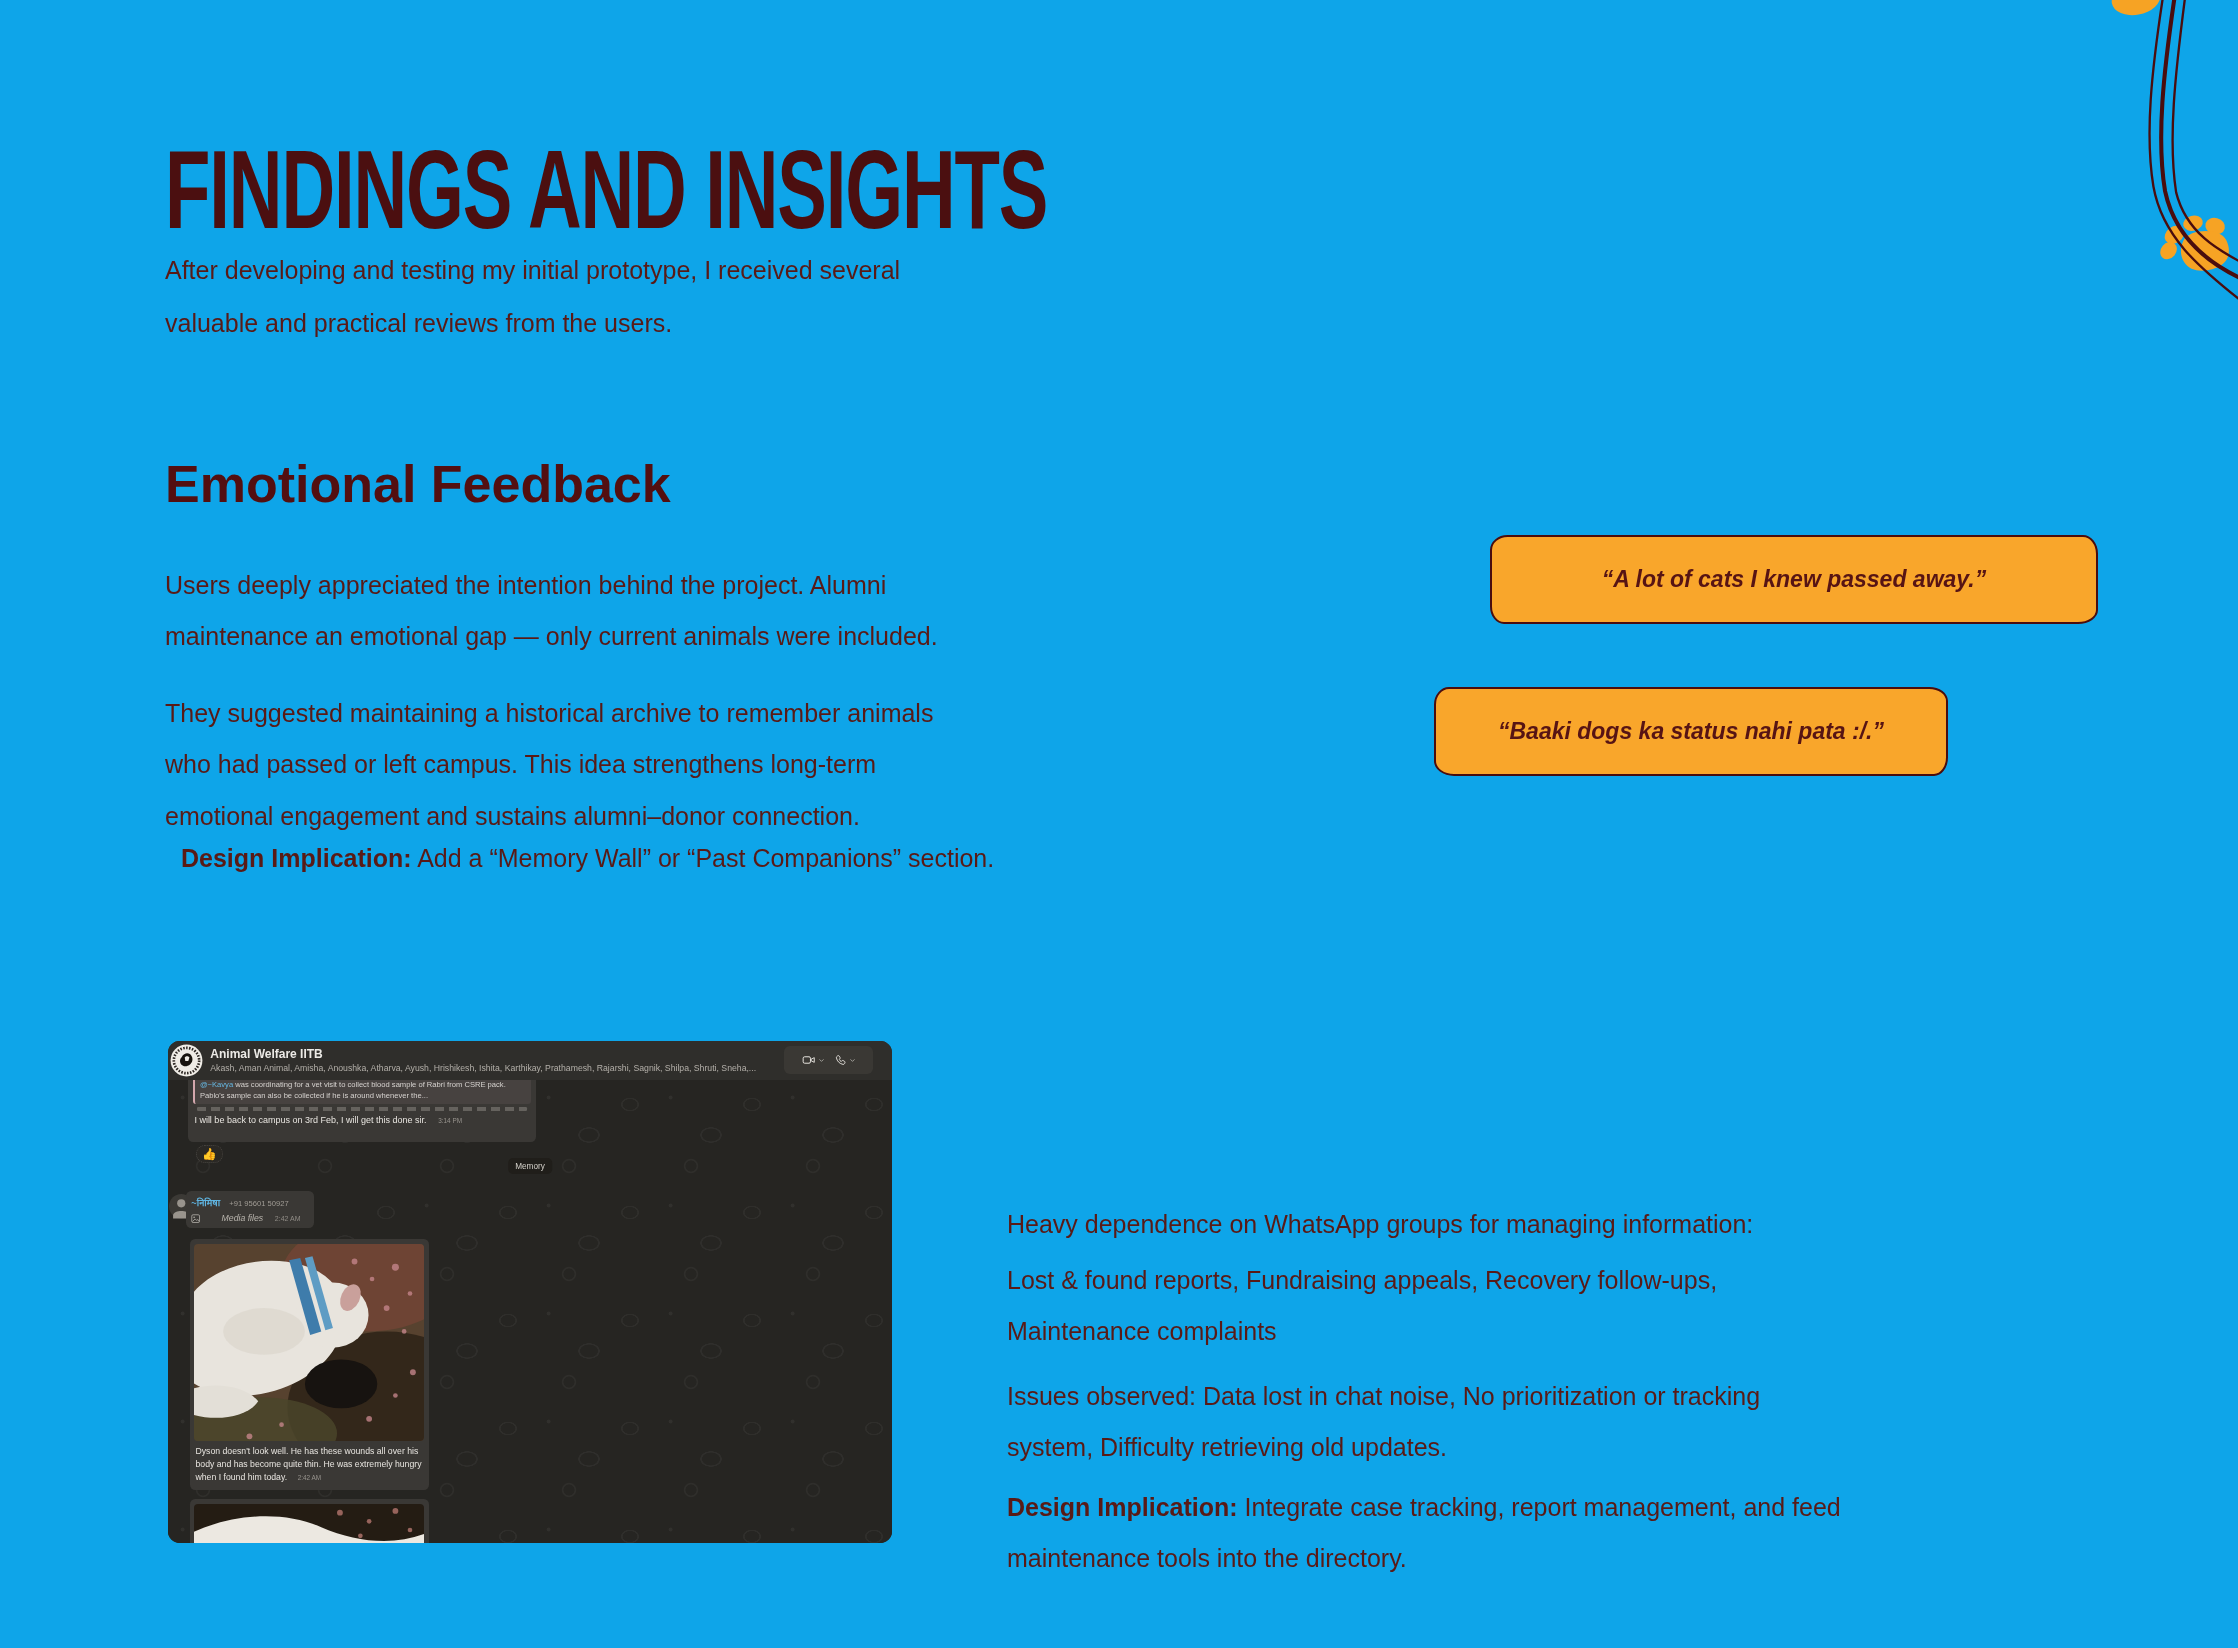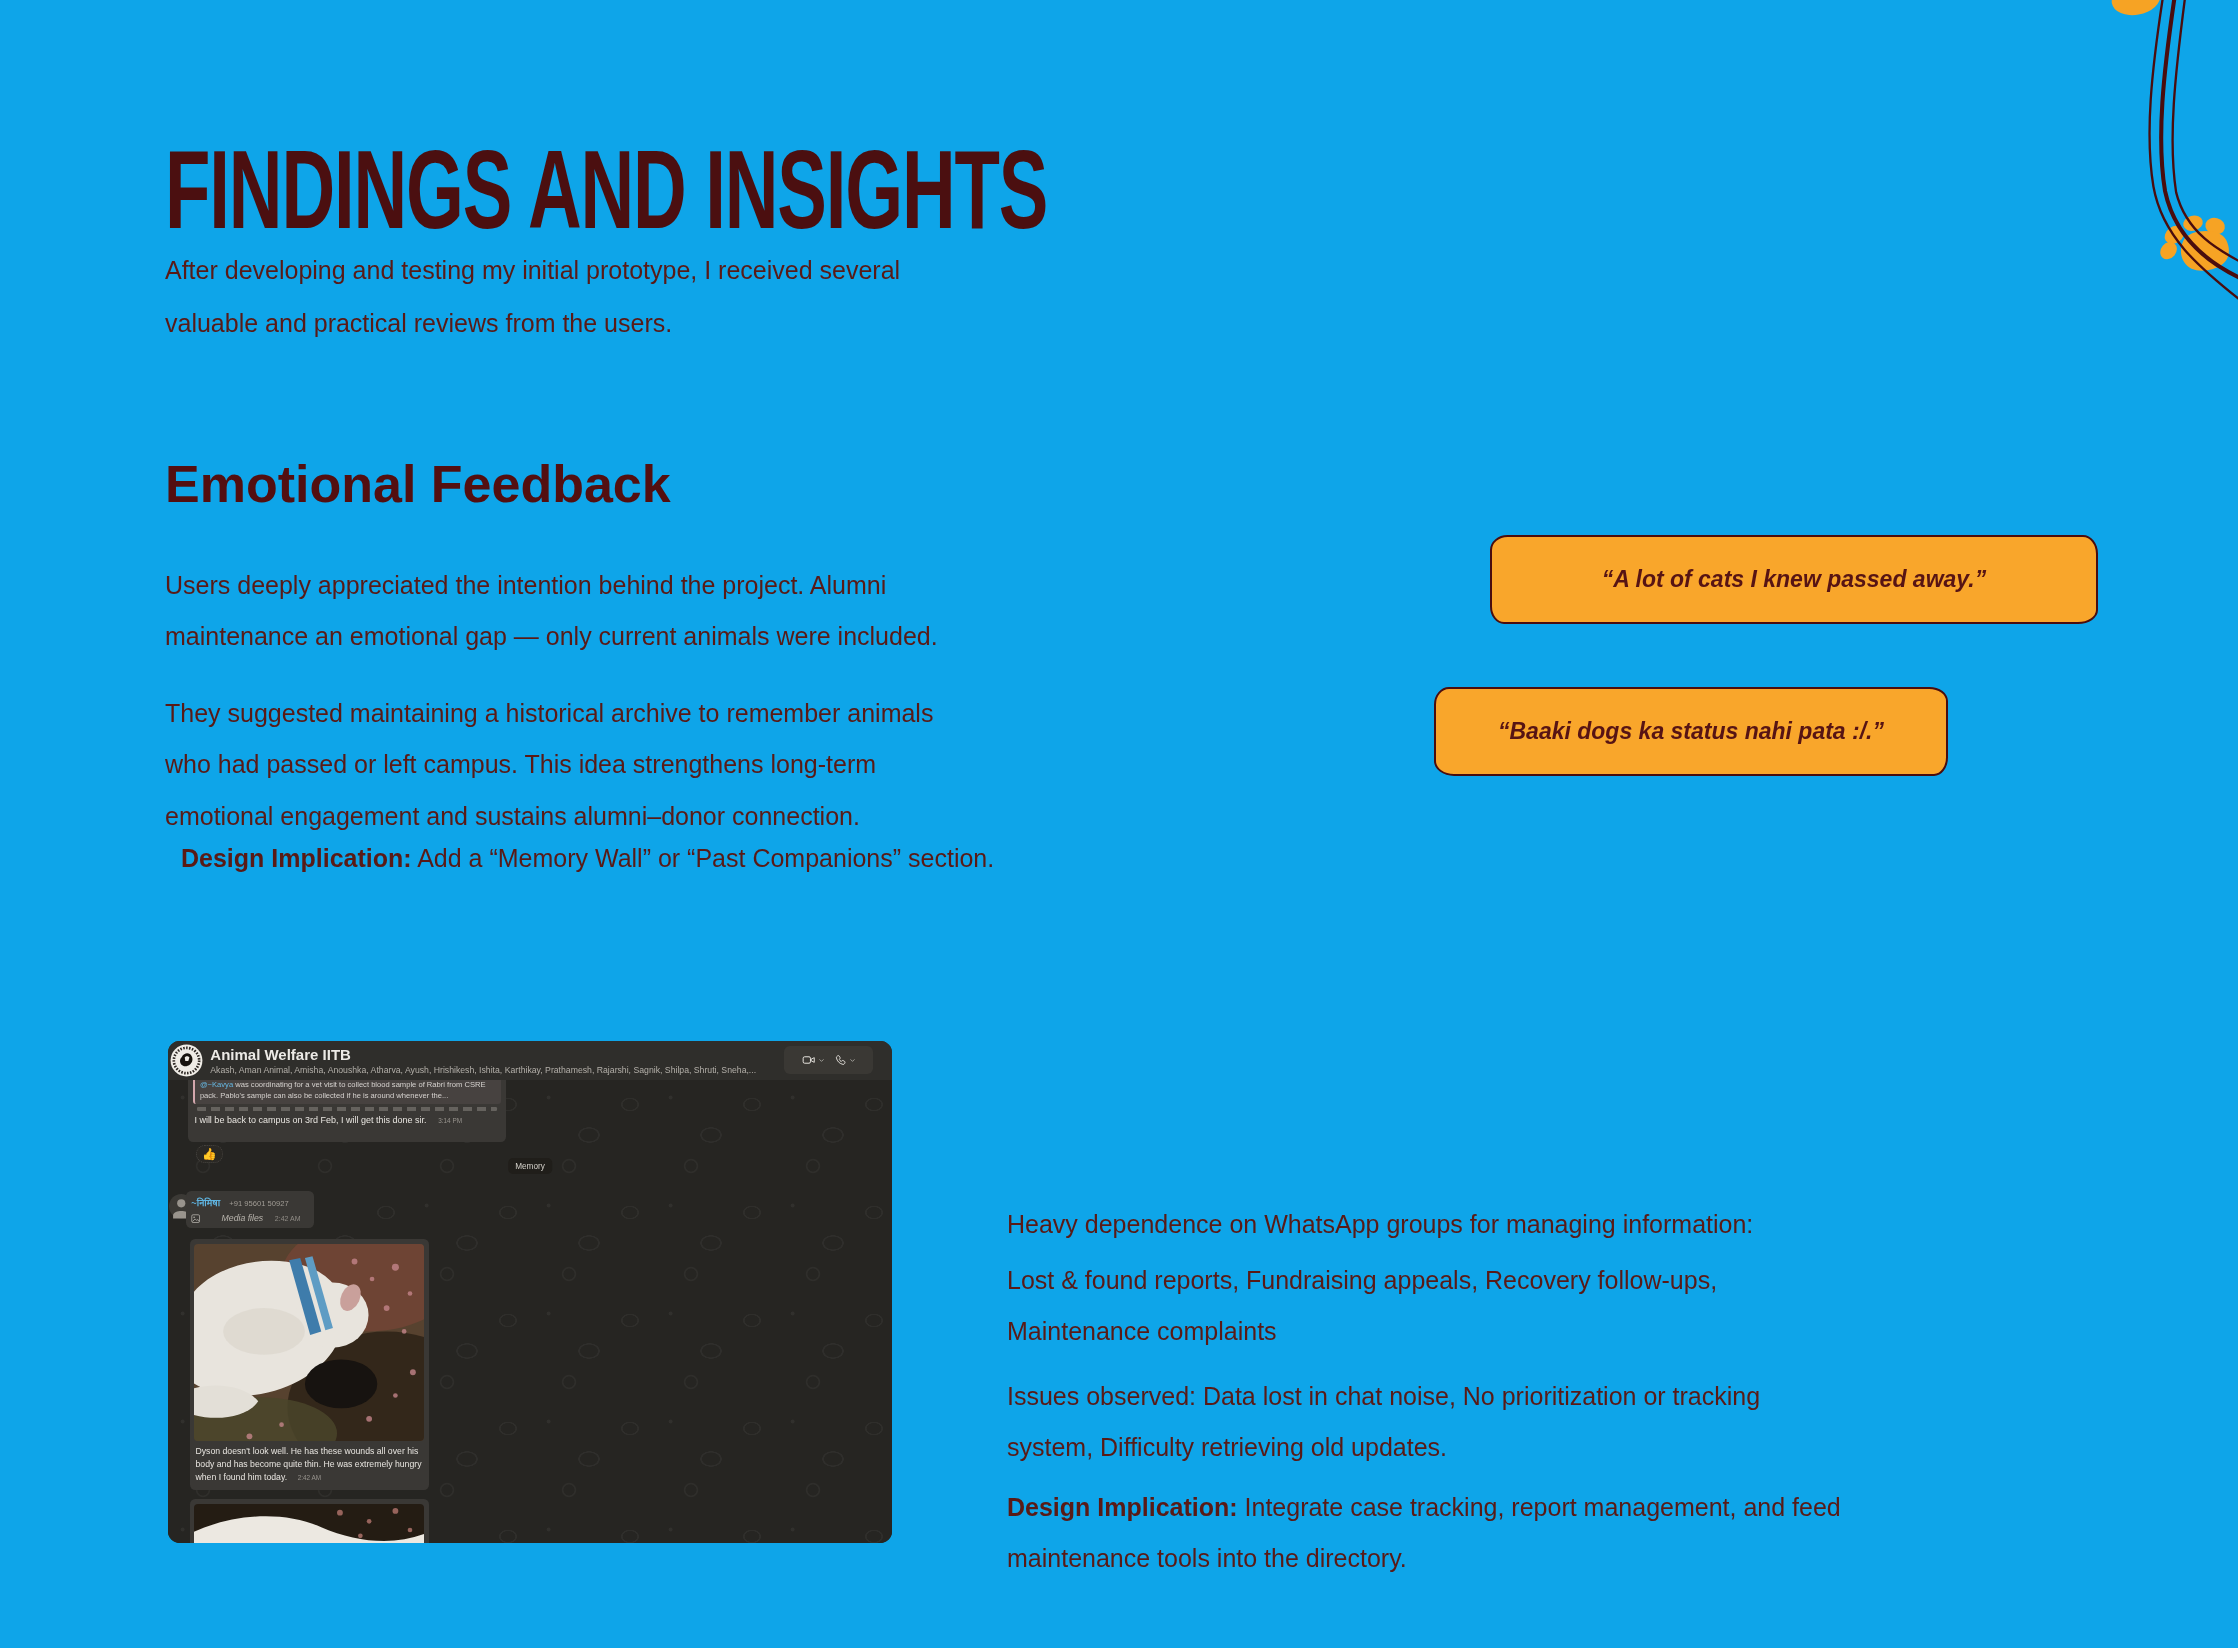--- a/index.html
+++ b/index.html
@@ -38,40 +38,40 @@
   #wa{
     position:absolute;left:168px;top:1041px;width:724px;height:502px;
     background:#262522;border-radius:11.7px;overflow:hidden;
   }
   #wa-header{
     position:relative;height:39px;background:#2f2e2b;
     display:flex;align-items:center;z-index:3;
   }
   .wa-avatar{flex:0 0 auto;width:33px;height:33px;margin-left:2.3px;margin-right:7px;}
   .wa-title-block{min-width:0;}
-  .wa-group-name{font-size:15px;font-weight:bold;color:#eceae6;line-height:1.3;white-space:nowrap;}
+  .wa-group-name{font-size:12px;font-weight:bold;color:#eceae6;line-height:1.3;white-space:nowrap;}
   .wa-participants{font-size:8.7px;color:#b3afa9;line-height:1.3;white-space:nowrap;overflow:hidden;width:575px;}
   .wa-call-box{
     position:absolute;right:18.7px;top:5.2px;width:89px;height:28px;background:#3a3834;border-radius:5.8px;
     display:flex;align-items:center;justify-content:center;gap:4.7px;
   }
   .call-group{display:flex;align-items:center;gap:1.7px;padding:0 2.3px;cursor:pointer;}
 
   #wa-chat{
     position:relative;height:463px;
     background-color:#262522;
     background-image:
       radial-gradient(circle at 14.6px 17.5px, rgba(255,255,255,0.05) 0 1.5px, transparent 2.3px),
       radial-gradient(ellipse 16.3px 11.7px at 55px 55px, transparent 8.7px, rgba(255,255,255,0.045) 9.3px 10.5px, transparent 11px),
       radial-gradient(ellipse 14px 10.5px at 96px 24.5px, transparent 7px, rgba(255,255,255,0.04) 7.6px 8.7px, transparent 9.3px),
       radial-gradient(circle at 35px 86px, transparent 5.2px, rgba(255,255,255,0.04) 5.8px 6.7px, transparent 7.6px);
     background-size:122px 108px;
   }
   .msg-bubble{position:absolute;background:#3a3835;border-radius:5.2px;box-sizing:border-box;}
-  #bubble1{left:20px;top:0;width:318px;height:62px;border-top-left-radius:0;border-top-right-radius:0;padding:0 5.2px;overflow:hidden;}
+  #bubble1{left:20px;top:0;width:348px;height:62px;border-top-left-radius:0;border-top-right-radius:0;padding:0 5.2px;overflow:hidden;}
   .quoted{
     background:#474240;border-left:2.3px solid #d3a7ad;border-radius:2.9px;
     margin-top:-2.9px;padding:2.3px 4.7px 2.9px 4.7px;font-size:7.6px;line-height:1.45;color:#d6d2cf;
   }
   .quoted .q-sender{color:#66b8e3;}
   .clipped-line{
     height:4.1px;margin:2.9px 3.5px 0 3.5px;border-radius:1.2px;overflow:hidden;
     background:repeating-linear-gradient(90deg, rgba(200,195,188,0.30) 0 8.7px, transparent 8.7px 14px);
   }
   .msg-row{display:flex;align-items:baseline;padding:3.5px 1.2px 0 1.2px;}

